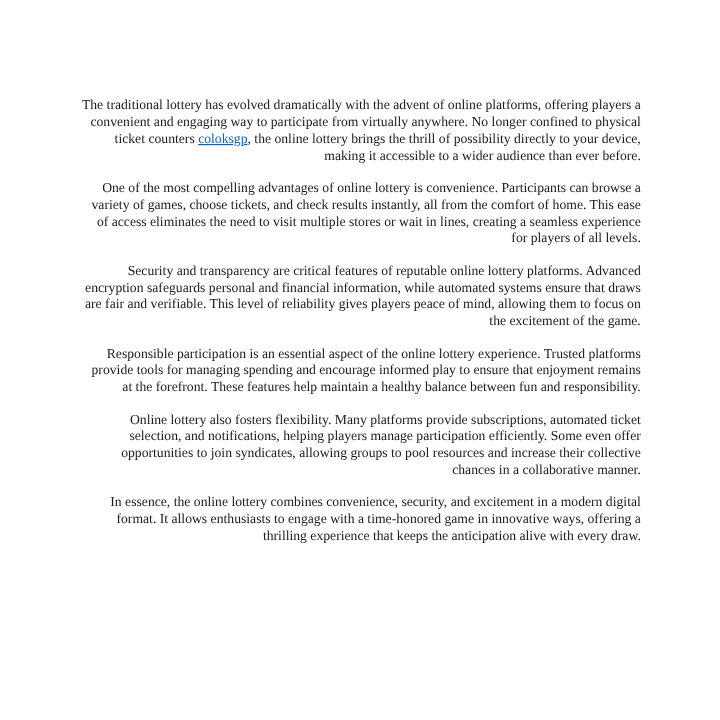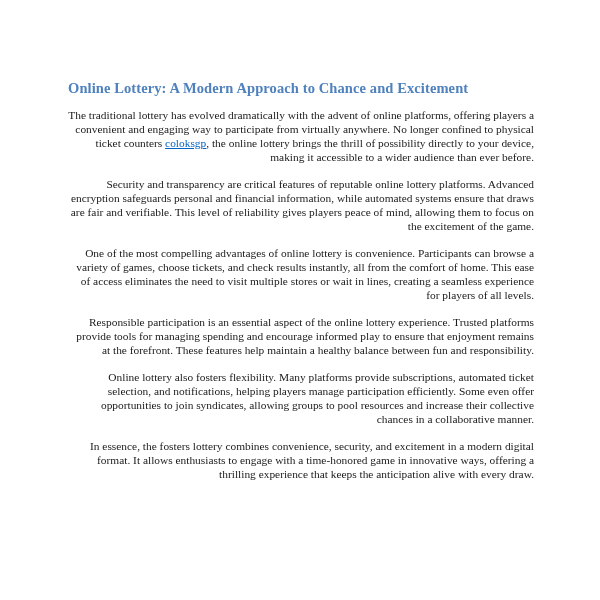--- a/index.html
+++ b/index.html
@@ -43,28 +43,27 @@
     text-decoration: underline;
     cursor: pointer;
   }
 </style>
 </head>
 <body>
 
 <div class="page">
   <div class="doc">
 
-    <h1 class="article-title">Online Lottery: A Modern Approach to Chance and Excitement</h1>
 
     <p class="body-paragraph"><span>The traditional lottery has evolved dramatically with the advent of online platforms, offering players a convenient and engaging way to participate from virtually anywhere. No longer confined to physical ticket counters </span><a class="inline-link">coloksgp</a><span>, the online lottery brings the thrill of possibility directly to your device, making it accessible to a wider audience than ever before.</span></p>
 
+    <p class="body-paragraph">One of the most compelling advantages of online lottery is convenience. Participants can browse a variety of games, choose tickets, and check results instantly, all from the comfort of home. This ease of access eliminates the need to visit multiple stores or wait in lines, creating a seamless experience for players of all levels.</p>
+
     <p class="body-paragraph">Security and transparency are critical features of reputable online lottery platforms. Advanced encryption safeguards personal and financial information, while automated systems ensure that draws are fair and verifiable. This level of reliability gives players peace of mind, allowing them to focus on the excitement of the game.</p>
-
-    <p class="body-paragraph">One of the most compelling advantages of online lottery is convenience. Participants can browse a variety of games, choose tickets, and check results instantly, all from the comfort of home. This ease of access eliminates the need to visit multiple stores or wait in lines, creating a seamless experience for players of all levels.</p>
 
     <p class="body-paragraph">Responsible participation is an essential aspect of the online lottery experience. Trusted platforms provide tools for managing spending and encourage informed play to ensure that enjoyment remains at the forefront. These features help maintain a healthy balance between fun and responsibility.</p>
 
     <p class="body-paragraph">Online lottery also fosters flexibility. Many platforms provide subscriptions, automated ticket selection, and notifications, helping players manage participation efficiently. Some even offer opportunities to join syndicates, allowing groups to pool resources and increase their collective chances in a collaborative manner.</p>
 
-    <p class="body-paragraph">In essence, the fosters lottery combines convenience, security, and excitement in a modern digital format. It allows enthusiasts to engage with a time-honored game in innovative ways, offering a thrilling experience that keeps the anticipation alive with every draw.</p>
+    <p class="body-paragraph">In essence, the online lottery combines convenience, security, and excitement in a modern digital format. It allows enthusiasts to engage with a time-honored game in innovative ways, offering a thrilling experience that keeps the anticipation alive with every draw.</p>
 
   </div>
 </div>
 
 </body></html>

